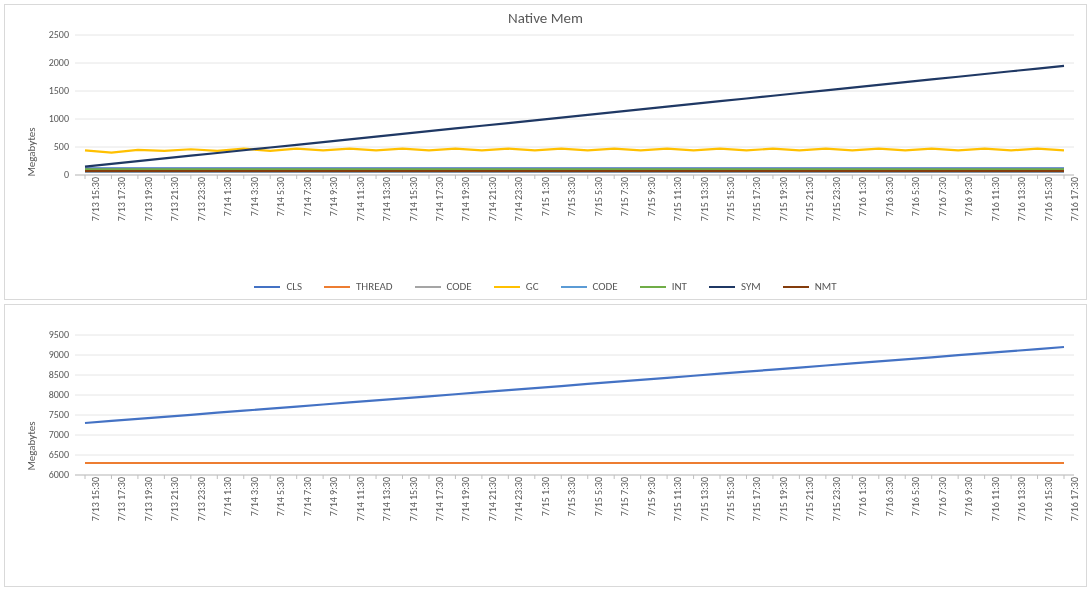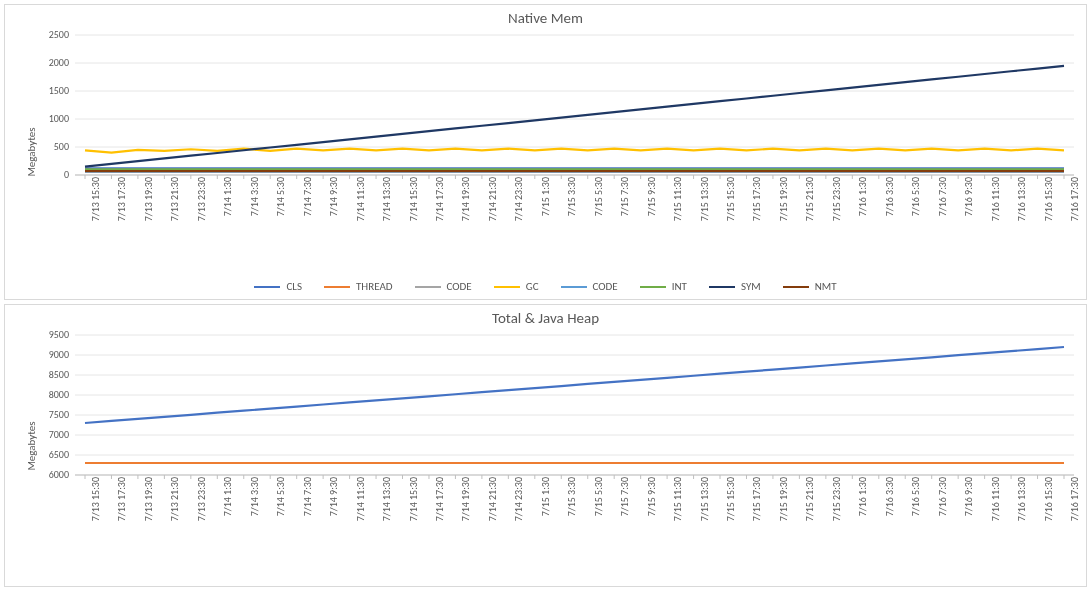--- a/index.html
+++ b/index.html
@@ -233,21 +233,20 @@
           <span>SYM</span>
         </span>
         <span class="legend-item">
           <span class="legend-swatch" style="color: rgb(132, 60, 12);"></span>
           <span>NMT</span>
         </span>
       </div>
 </div>
 
 <div class="chart-box" id="chart2">
-  <div class="title">Total &amp; Java Heap</div>
   <div class="ylabel">Megabytes</div>
   <div class="plot">
     <svg viewBox="0 0 999 140">
           <line x1="0" x2="999" y1="140" y2="140" stroke="#e6e6e6"></line>
           <text x="-6" y="143" text-anchor="end" font-size="10" fill="#595959">6000</text>
           <line x1="0" x2="999" y1="120" y2="120" stroke="#e6e6e6"></line>
           <text x="-6" y="123" text-anchor="end" font-size="10" fill="#595959">6500</text>
           <line x1="0" x2="999" y1="100" y2="100" stroke="#e6e6e6"></line>
           <text x="-6" y="103" text-anchor="end" font-size="10" fill="#595959">7000</text>
           <line x1="0" x2="999" y1="80" y2="80" stroke="#e6e6e6"></line>

